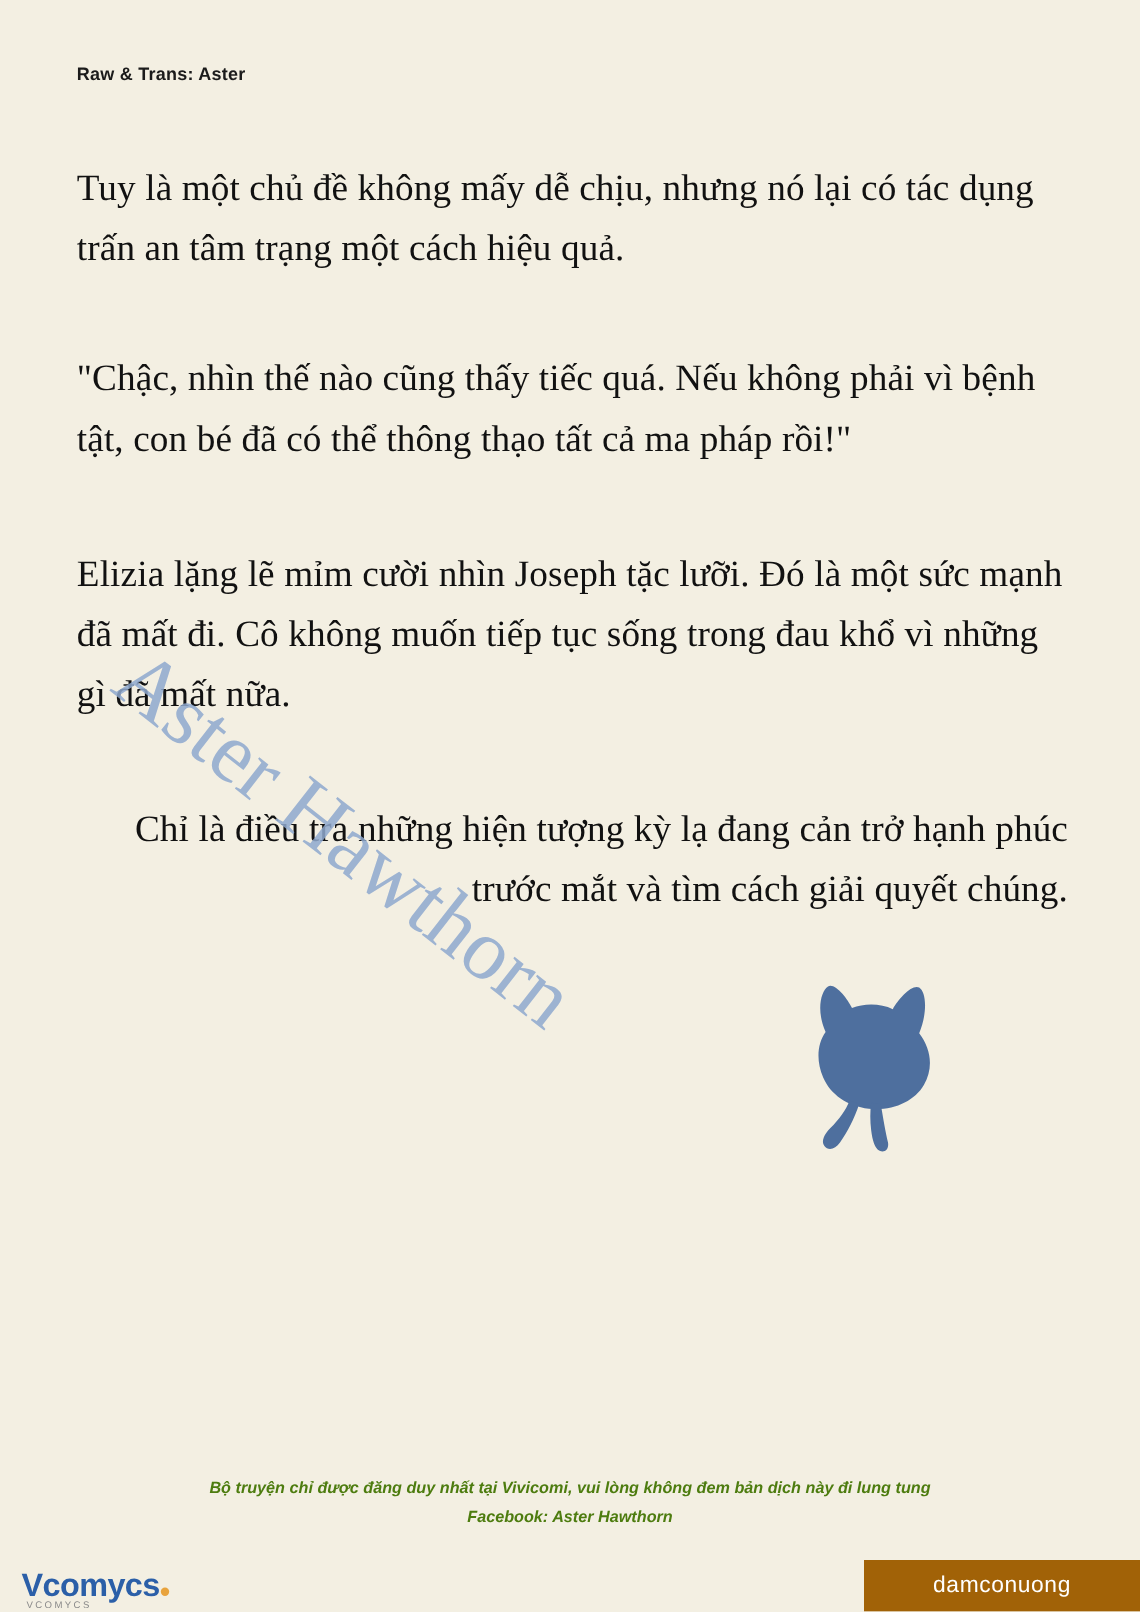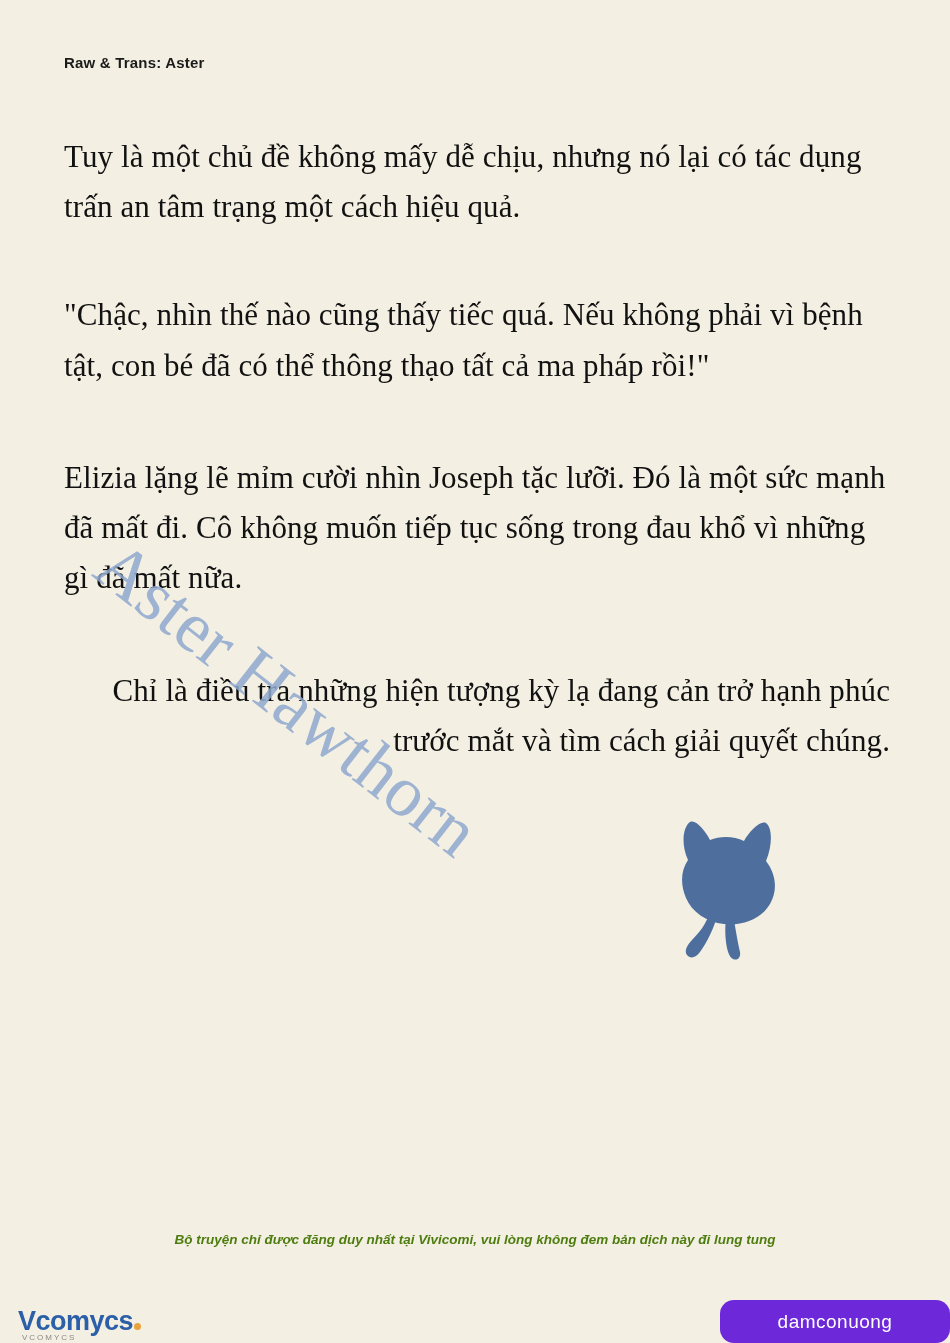--- a/index.html
+++ b/index.html
@@ -135,29 +135,28 @@
     letter-spacing: 2px;
     font-weight: normal;
     margin-top: 23px;
   }
   .badge {
     position: absolute;
     right: 0;
     bottom: 0;
     width: 230px;
     height: 43px;
-    background: #6d28d9;
+    background: #a16207;
     display: flex;
     align-items: center;
     justify-content: center;
     font-family: "Liberation Sans", sans-serif;
     font-size: 19px;
     color: #ffffff;
     letter-spacing: 0.5px;
-    border-radius: 14px;
   }
 </style>
 </head>
 <body>
 
 <div class="page">
 
   <div class="credit">Raw &amp; Trans: Aster</div>
 
   <div class="content">
@@ -176,20 +175,21 @@
       <g fill="#4e6f9e">
         <path d="M38 40 C30 22 34 6 40 2 C46 -1 56 12 60 20 C70 16 84 16 94 21 C99 12 110 0 116 3 C122 7 123 24 116 41 C126 54 128 70 120 84 C112 98 94 106 74 104 C56 102 42 92 36 78 C30 64 31 50 38 40 Z"></path>
         <path d="M66 100 C62 112 56 124 50 132 C46 138 40 139 37 135 C34 131 37 125 42 120 C49 113 55 105 58 97 Z"></path>
         <path d="M84 100 C86 112 88 124 90 132 C91 138 87 141 83 139 C79 137 77 130 76 122 C75 114 75 106 76 99 Z"></path>
       </g>
     </svg>
   </div>
 
   <div class="footer-notes">
     <div>Bộ truyện chỉ được đăng duy nhất tại Vivicomi, vui lòng không đem bản dịch này đi lung tung</div>
+    <div>Facebook: Aster Hawthorn</div>
   </div>
 
   <div class="bottom-bar">
     <div class="logo">
       <span class="v">V</span>
         <span>comycs</span>
       <span class="dot"></span>
     </div>
     <div class="logo-sub">VCOMYCS</div>
     <div class="badge">damconuong</div>

